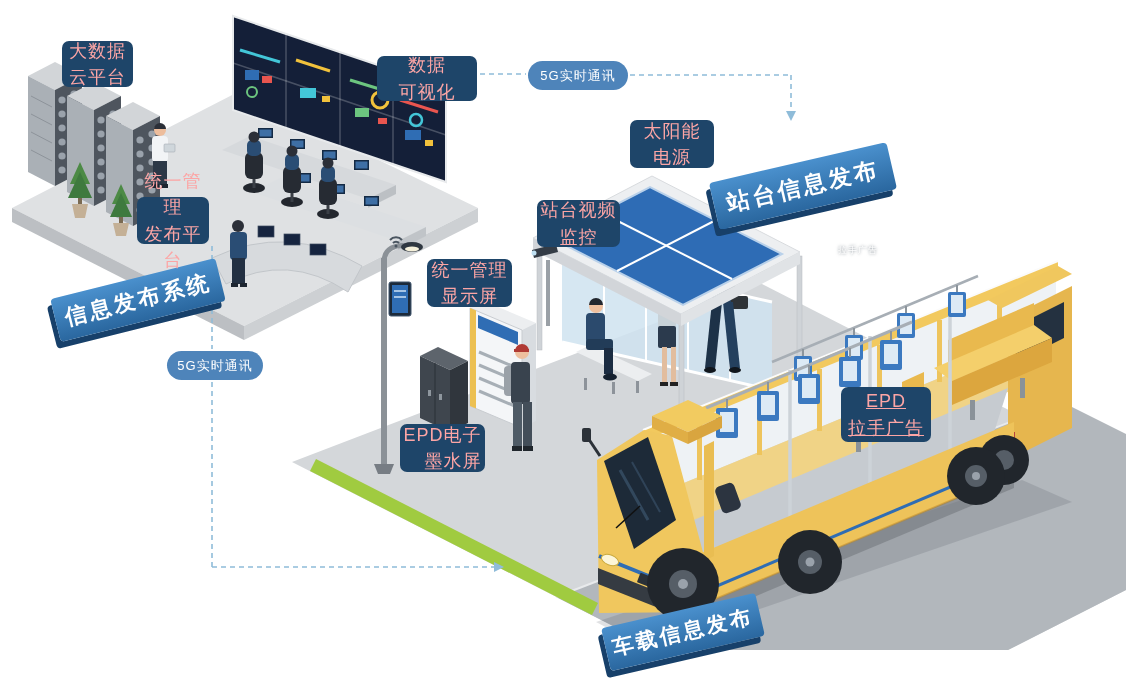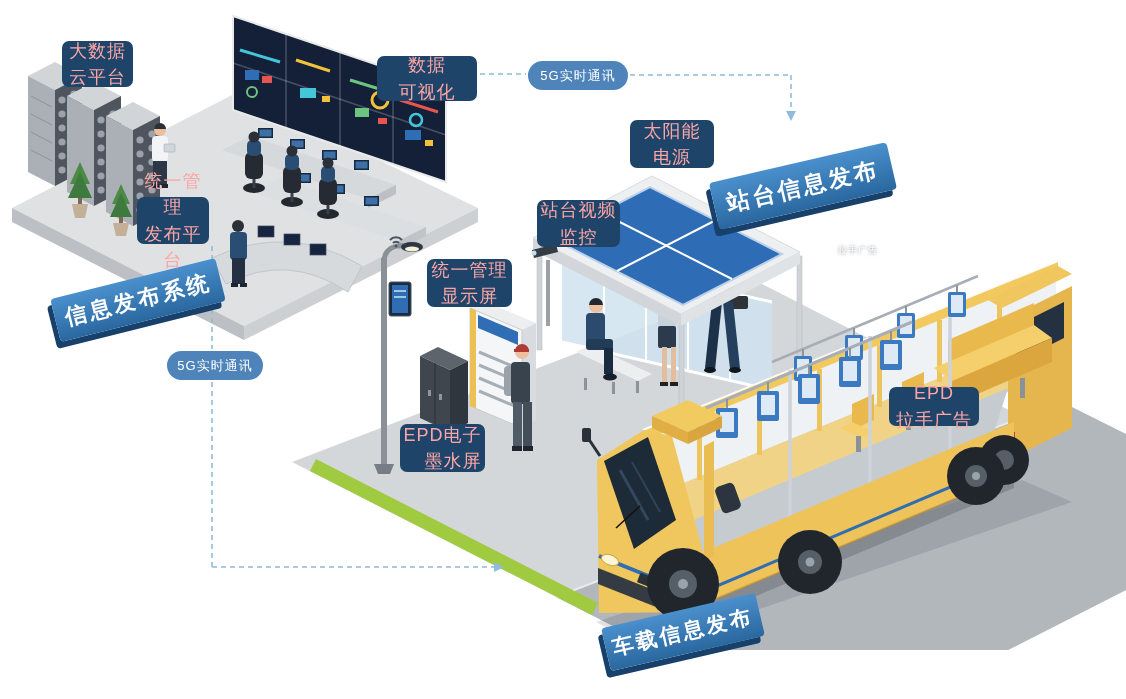--- a/index.html
+++ b/index.html
@@ -496,20 +496,20 @@
 
 <div class="banner" style="left:712px;top:162px;width:182px;height:48px;transform:rotate(-13deg);font-size:23px;">站台信息发布</div>
 
 <div class="callout" style="left:427px;top:259px;width:85px;height:48px;">统一管理
 显示屏</div>
 
 <div class="callout" style="left:400px;top:424px;width:85px;height:48px;text-align:right;">EPD电子
 墨水屏</div>
 
 
-<div class="callout" style="left:889px;top:387px;width:90px;height:39px;">EPD
+<div class="callout" style="left:841px;top:387px;width:90px;height:55px;text-decoration:underline;">EPD
 拉手广告</div>
 
 <div class="banner" style="left:604px;top:610px;width:158px;height:44px;transform:rotate(-13deg);font-size:21px;">车载信息发布</div>
 
 <div class="bus-note" style="left:838px;top:244px;">拉手广告</div>
 
 </div>
 
 </body></html>

